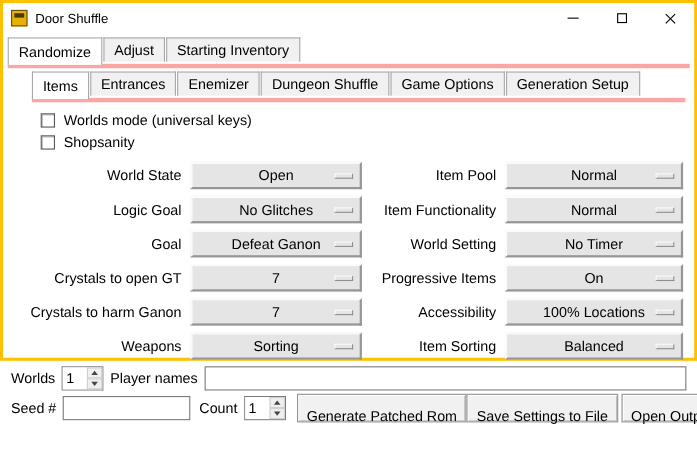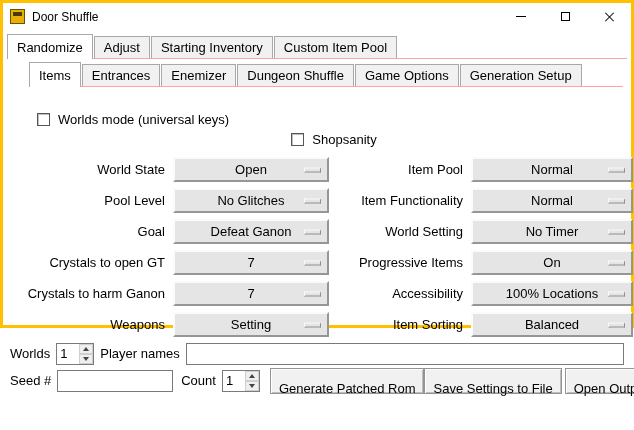--- a/index.html
+++ b/index.html
@@ -18,34 +18,34 @@
   .minimize-glyph { width:10px; height:1px; background:#000; }
   .maximize-glyph { width:9px; height:9px; border:1px solid #000; }
   .close-glyph { position:relative; width:11px; height:11px; }
   .close-glyph::before,.close-glyph::after { content:""; position:absolute; left:5px; top:0; width:1px; height:12px; background:#000; }
   .close-glyph::before { transform:rotate(45deg); }
   .close-glyph::after { transform:rotate(-45deg); }
 
   .content { flex:1; display:flex; flex-direction:column; background:#fff; min-height:0; }
 
   
-  .tabrow { display:flex; align-items:flex-end; border-bottom:1px solid #fca5a5; position:relative; }
+  .tabrow { display:flex; align-items:flex-start; border-bottom:4px solid #fca5a5; position:relative; }
   .tab { background:#f1f1f1; border:1px solid #a8a8a8; border-bottom:none; padding:3px 9px 3px; margin-right:1px; white-space:nowrap; position:relative; }
   .tab.active { background:#fff; padding-top:5px; padding-bottom:4px; margin-bottom:-1px; z-index:2; }
   .tabrow.outer { margin:4px 4px 0 4px; }
-  .tabrow.inner { margin:3px 8px 16px 26px; }
+  .tabrow.inner { margin:3px 8px 0 26px; }
 
   
   .cbrow { display:flex; align-items:center; margin:0 0 0 34px; height:20px; }
   .cbrow.first { margin-top:9px; }
-  .cbrow.second { margin-top:5px;justify-content:center; }
+  .cbrow.second { margin-top:5px; }
   .cb { width:13px; height:13px; background:#fff; border:1px solid #565656; box-shadow:inset 1px 1px 0 #bdbdbd; margin-right:8px; flex:none; }
 
   
-  .form { display:flex; margin-top:7px; padding-left:6px;gap:12px; }
+  .form { display:flex; margin-top:7px; padding-left:6px; }
   .col-left { width:330px; flex:none; }
   .col-right { flex:1; }
   .frow { display:flex; align-items:center; height:31px; }
   .flabel { text-align:right; white-space:nowrap; margin-right:8px; }
   .col-left .flabel { width:156px; flex:none; }
   .col-right .flabel { width:112px; flex:none; }
   .dropdown { position:relative; height:25px; background:#e5e5e5; border:2px solid; border-color:#fbfbfb #969696 #969696 #fbfbfb; cursor:default; }
   .col-left .dropdown { width:156px; flex:none; }
   .col-right .dropdown { width:162px; flex:none; }
   .dd-value { position:absolute; left:0; right:0; top:0; bottom:0; text-align:center; line-height:21px; }
@@ -91,21 +91,20 @@
         </div>
     </div>
   </div>
 
   <div class="content">
 
     <div class="tabrow outer">
       <div class="tab active">Randomize</div>
       <div class="tab">Adjust</div>
       <div class="tab">Starting Inventory</div>
-      <div class="tab">Custom Item Pool</div>
     </div>
 
     <div class="tabrow inner">
       <div class="tab active">Items</div>
       <div class="tab">Entrances</div>
       <div class="tab">Enemizer</div>
       <div class="tab">Dungeon Shuffle</div>
       <div class="tab">Game Options</div>
       <div class="tab">Generation Setup</div>
     </div>
@@ -122,21 +121,21 @@
     <div class="form">
       <div class="col-left">
         <div class="frow">
           <span class="flabel">World State</span>
           <div class="dropdown">
             <span class="dd-value">Open</span>
             <span class="dd-indicator"></span>
           </div>
         </div>
         <div class="frow">
-          <span class="flabel">Pool Level</span>
+          <span class="flabel">Logic Goal</span>
           <div class="dropdown">
             <span class="dd-value">No Glitches</span>
             <span class="dd-indicator"></span>
           </div>
         </div>
         <div class="frow">
           <span class="flabel">Goal</span>
           <div class="dropdown">
             <span class="dd-value">Defeat Ganon</span>
             <span class="dd-indicator"></span>
@@ -152,21 +151,21 @@
         <div class="frow">
           <span class="flabel">Crystals to harm Ganon</span>
           <div class="dropdown">
             <span class="dd-value">7</span>
             <span class="dd-indicator"></span>
           </div>
         </div>
         <div class="frow">
           <span class="flabel">Weapons</span>
           <div class="dropdown">
-            <span class="dd-value">Setting</span>
+            <span class="dd-value">Sorting</span>
             <span class="dd-indicator"></span>
           </div>
         </div>
       </div>
 
       <div class="col-right">
         <div class="frow">
           <span class="flabel">Item Pool</span>
           <div class="dropdown">
             <span class="dd-value">Normal</span>

